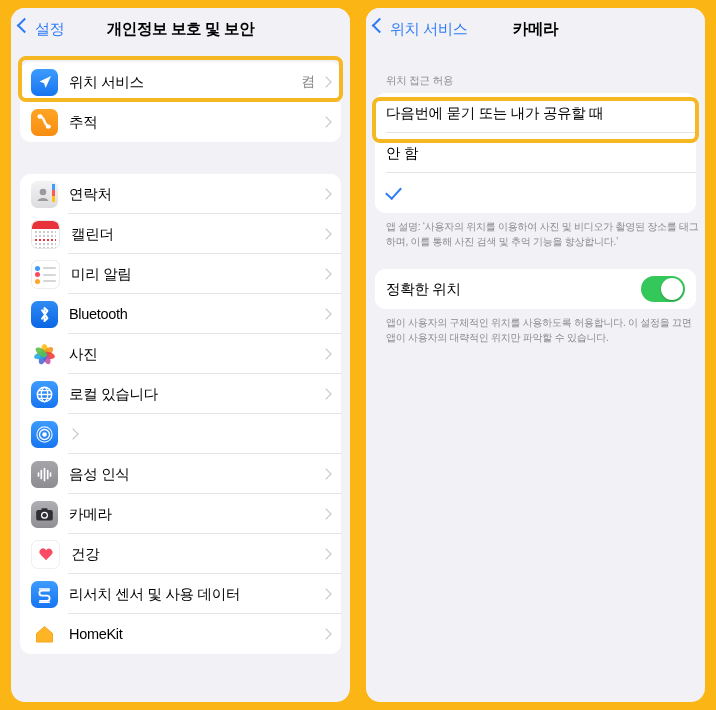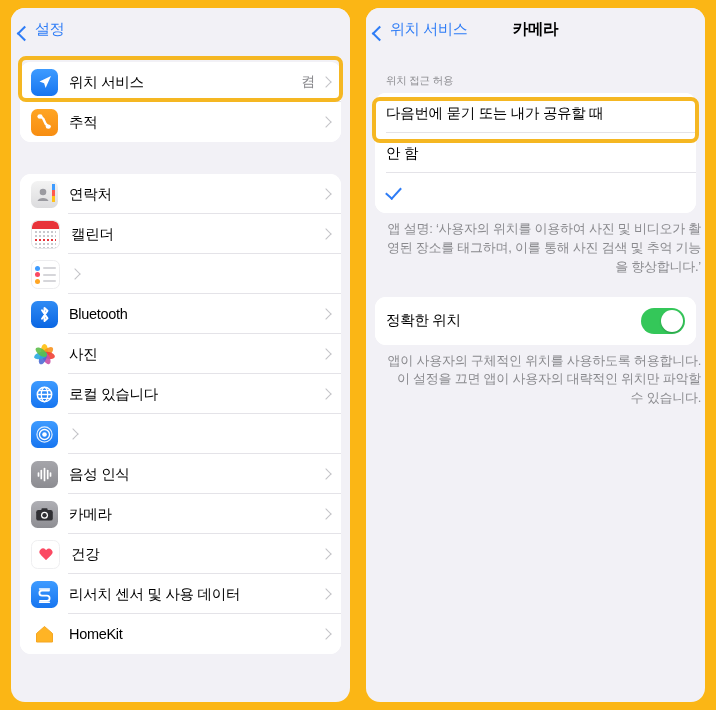--- a/index.html
+++ b/index.html
@@ -40,21 +40,21 @@
   
   .navbar {
     position: relative;
     height: 42px;
     background: #F2F1F6;
     display: flex;
     align-items: center;
   }
   .nav-back {
     display: flex;
-    align-items: flex-end;
+    align-items: flex-start;
     gap: 4px;
     padding-left: 8px;
     color: #2E7CF6;
     font-size: 15px;
     letter-spacing: -0.3px;
     white-space: nowrap;
     cursor: pointer;
     z-index: 2;
   }
   .chev-left {
@@ -148,26 +148,25 @@
   }
 
   
   .group-header {
     font-size: 10.5px;
     color: #8A8A8E;
     letter-spacing: -0.2px;
     padding: 0 0 5px 20px;
   }
   .group-footer {
-    font-size: 13px;
+    font-size: 10px;
     line-height: 1.45;
     color: #8A8A8E;
     letter-spacing: -0.25px;
     padding: 7px 4px 0 20px;
-    text-align: right;
   }
 
   
   .check {
     width: 13px;
     height: 7px;
     border-left: 2.2px solid #2E7CF6;
     border-bottom: 2.2px solid #2E7CF6;
     transform: rotate(-48deg);
     margin-right: 6px;
@@ -243,20 +242,21 @@
 
 <div id="screen">
 
   <div class="panel" id="panel-left">
 
     <div class="navbar">
       <div class="nav-back">
         <span class="chev-left"></span>
         <span>설정</span>
       </div>
+      <div class="nav-title">개인정보 보호 및 보안</div>
     </div>
 
     <div style="height:12px"></div>
     <div class="card">
 
       <div class="row">
         <div class="row-icon ic-loc">
           <svg class="ic-svg" viewBox="0 0 27 27">
               <path d="M20 7 L8.5 12.6 L13.1 14.3 L14.6 19 Z" fill="#fff"></path>
             </svg>
@@ -318,20 +318,21 @@
 
       <div class="row">
         <div class="row-icon ic-reminder">
           <span class="rem-dot" style="top:5px;  background:#3E9BFF;"></span>
           <span class="rem-line" style="top:6.5px;"></span>
           <span class="rem-dot" style="top:11.5px; background:#FB4A63;"></span>
           <span class="rem-line" style="top:13px;"></span>
           <span class="rem-dot" style="top:18px; background:#FFA523;"></span>
           <span class="rem-line" style="top:19.5px;"></span>
         </div>
+        <div class="row-label">미리 알림</div>
         <span class="chev-right"></span>
         <div class="sep"></div>
       </div>
 
       <div class="row">
         <div class="row-icon ic-bt">
           <svg class="ic-svg" viewBox="0 0 27 27">
             <path d="M11 9.2 L16.5 17.2 L13.5 20 V7 L16.5 9.8 L11 17.8" stroke="#fff" stroke-width="1.9" fill="none" stroke-linejoin="round" stroke-linecap="round"></path>
           </svg>
         </div>
@@ -484,21 +485,21 @@
       <div class="row">
         <span class="check"></span>
 
       </div>
     </div>
 
     <div class="group-footer">앱 설명: ‘사용자의 위치를 이용하여 사진 및 비디오가 촬영된 장소를 태그하며, 이를 통해 사진 검색 및 추억 기능을 향상합니다.’</div>
 
     <div style="height:20px"></div>
     <div class="card">
-      <div class="row" style="height:48px">
+      <div class="row" style="height:40px">
         <div class="row-label">정확한 위치</div>
         <div class="toggle">
           <div class="knob"></div>
         </div>
 
       </div>
     </div>
 
     <div class="group-footer">앱이 사용자의 구체적인 위치를 사용하도록 허용합니다. 이 설정을 끄면 앱이 사용자의 대략적인 위치만 파악할 수 있습니다.</div>
 

